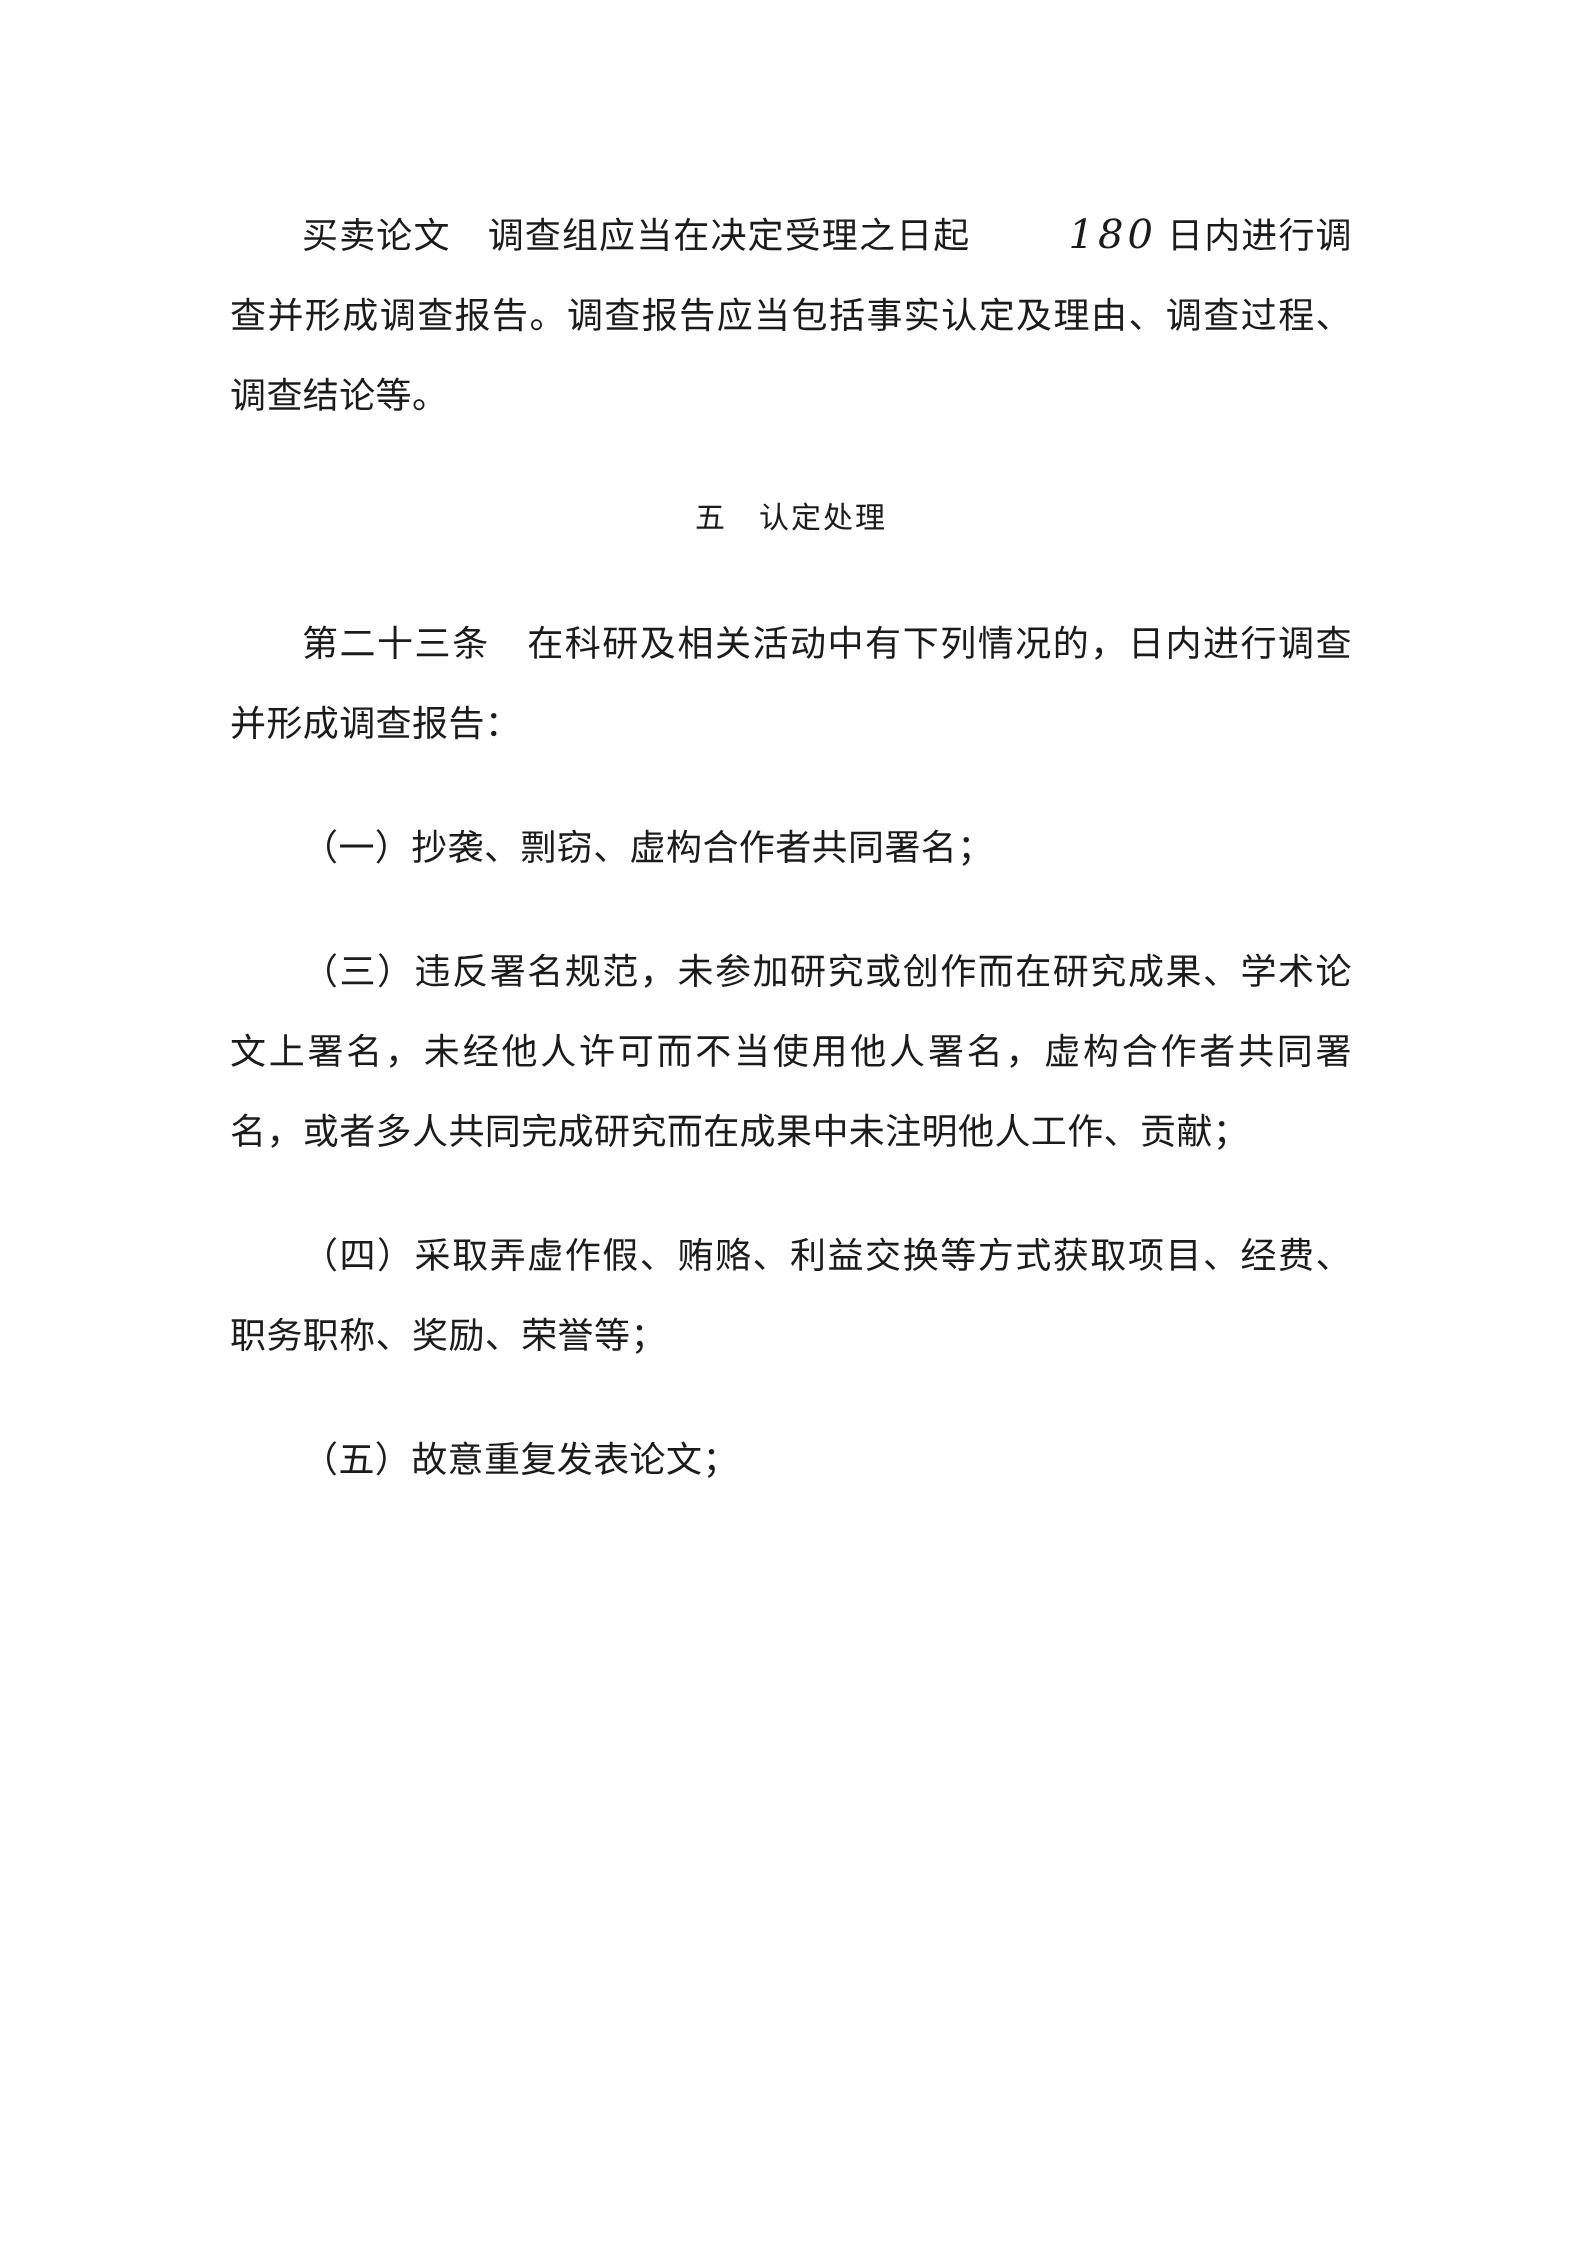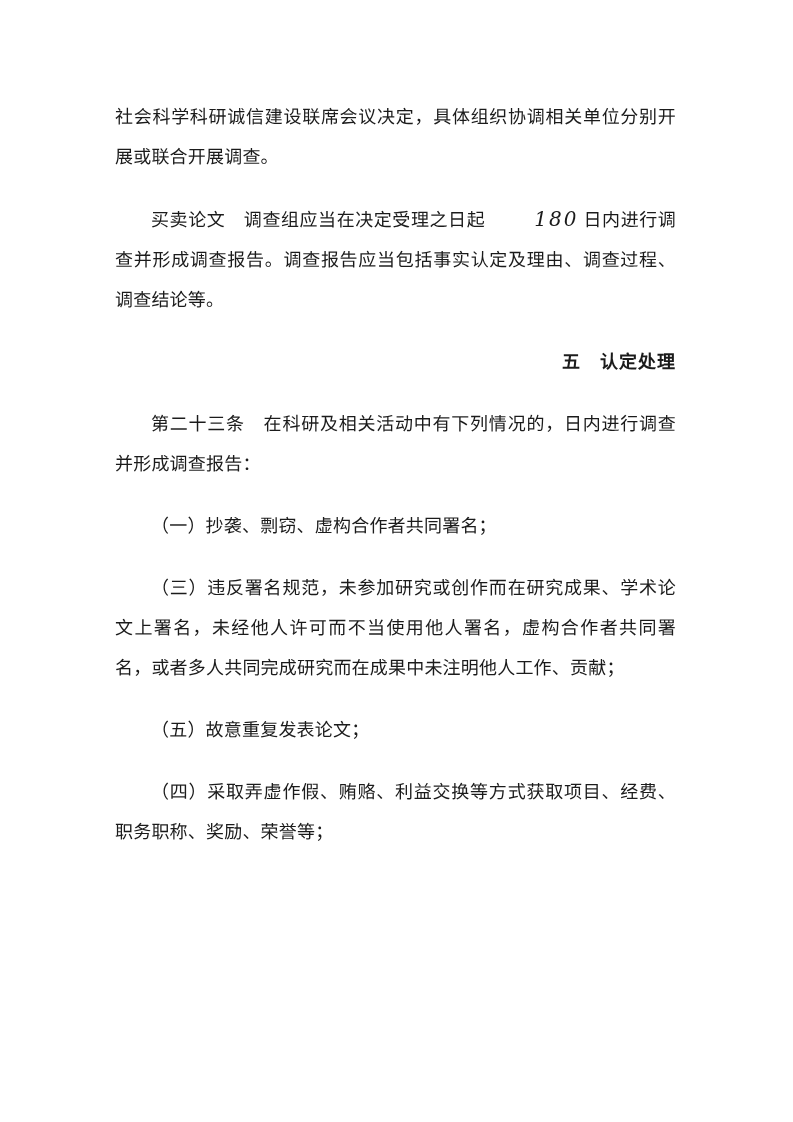--- a/index.html
+++ b/index.html
@@ -22,53 +22,52 @@
   .para {
     font-size: 18px;
     line-height: 40px;
     text-align: justify;
     text-justify: inter-ideograph;
     margin: 0 0 22px 0;
     letter-spacing: 0.2px;
   }
   .indent { text-indent: 2em; }
   .heading {
-    font-size: 18px;
+    font-size: 15px;
     line-height: 40px;
-    font-weight: bold;
-    text-align: right;
+    font-weight: normal;
+    text-align: center;
     margin: 0 0 22px 0;
     letter-spacing: 1px;
   }
   .handnum {
     font-family: "DejaVu Serif", serif;
     font-style: italic;
     font-size: 20px;
     letter-spacing: 2px;
     margin-left: 44px;
   }
 </style>
 </head>
 <body>
 
 <div class="page">
   <div class="content">
 
-    <p class="para">社会科学科研诚信建设联席会议决定，具体组织协调相关单位分别开展或联合开展调查。</p>
 
     <p class="para indent"><span>买卖论文　调查组应当在决定受理之日起 </span><span class="handnum">180</span><span> 日内进行调查并形成调查报告。调查报告应当包括事实认定及理由、调查过程、调查结论等。</span></p>
 
     <h2 class="heading">五　认定处理</h2>
 
     <p class="para indent">第二十三条　在科研及相关活动中有下列情况的，日内进行调查并形成调查报告：</p>
 
     <p class="para indent">（一）抄袭、剽窃、虚构合作者共同署名；</p>
 
 
     <p class="para indent">（三）违反署名规范，未参加研究或创作而在研究成果、学术论文上署名，未经他人许可而不当使用他人署名，虚构合作者共同署名，或者多人共同完成研究而在成果中未注明他人工作、贡献；</p>
 
+    <p class="para indent">（四）采取弄虚作假、贿赂、利益交换等方式获取项目、经费、职务职称、奖励、荣誉等；</p>
+
     <p class="para indent">（五）故意重复发表论文；</p>
-
-    <p class="para indent">（四）采取弄虚作假、贿赂、利益交换等方式获取项目、经费、职务职称、奖励、荣誉等；</p>
 
 
   </div>
 </div>
 
 </body></html>

